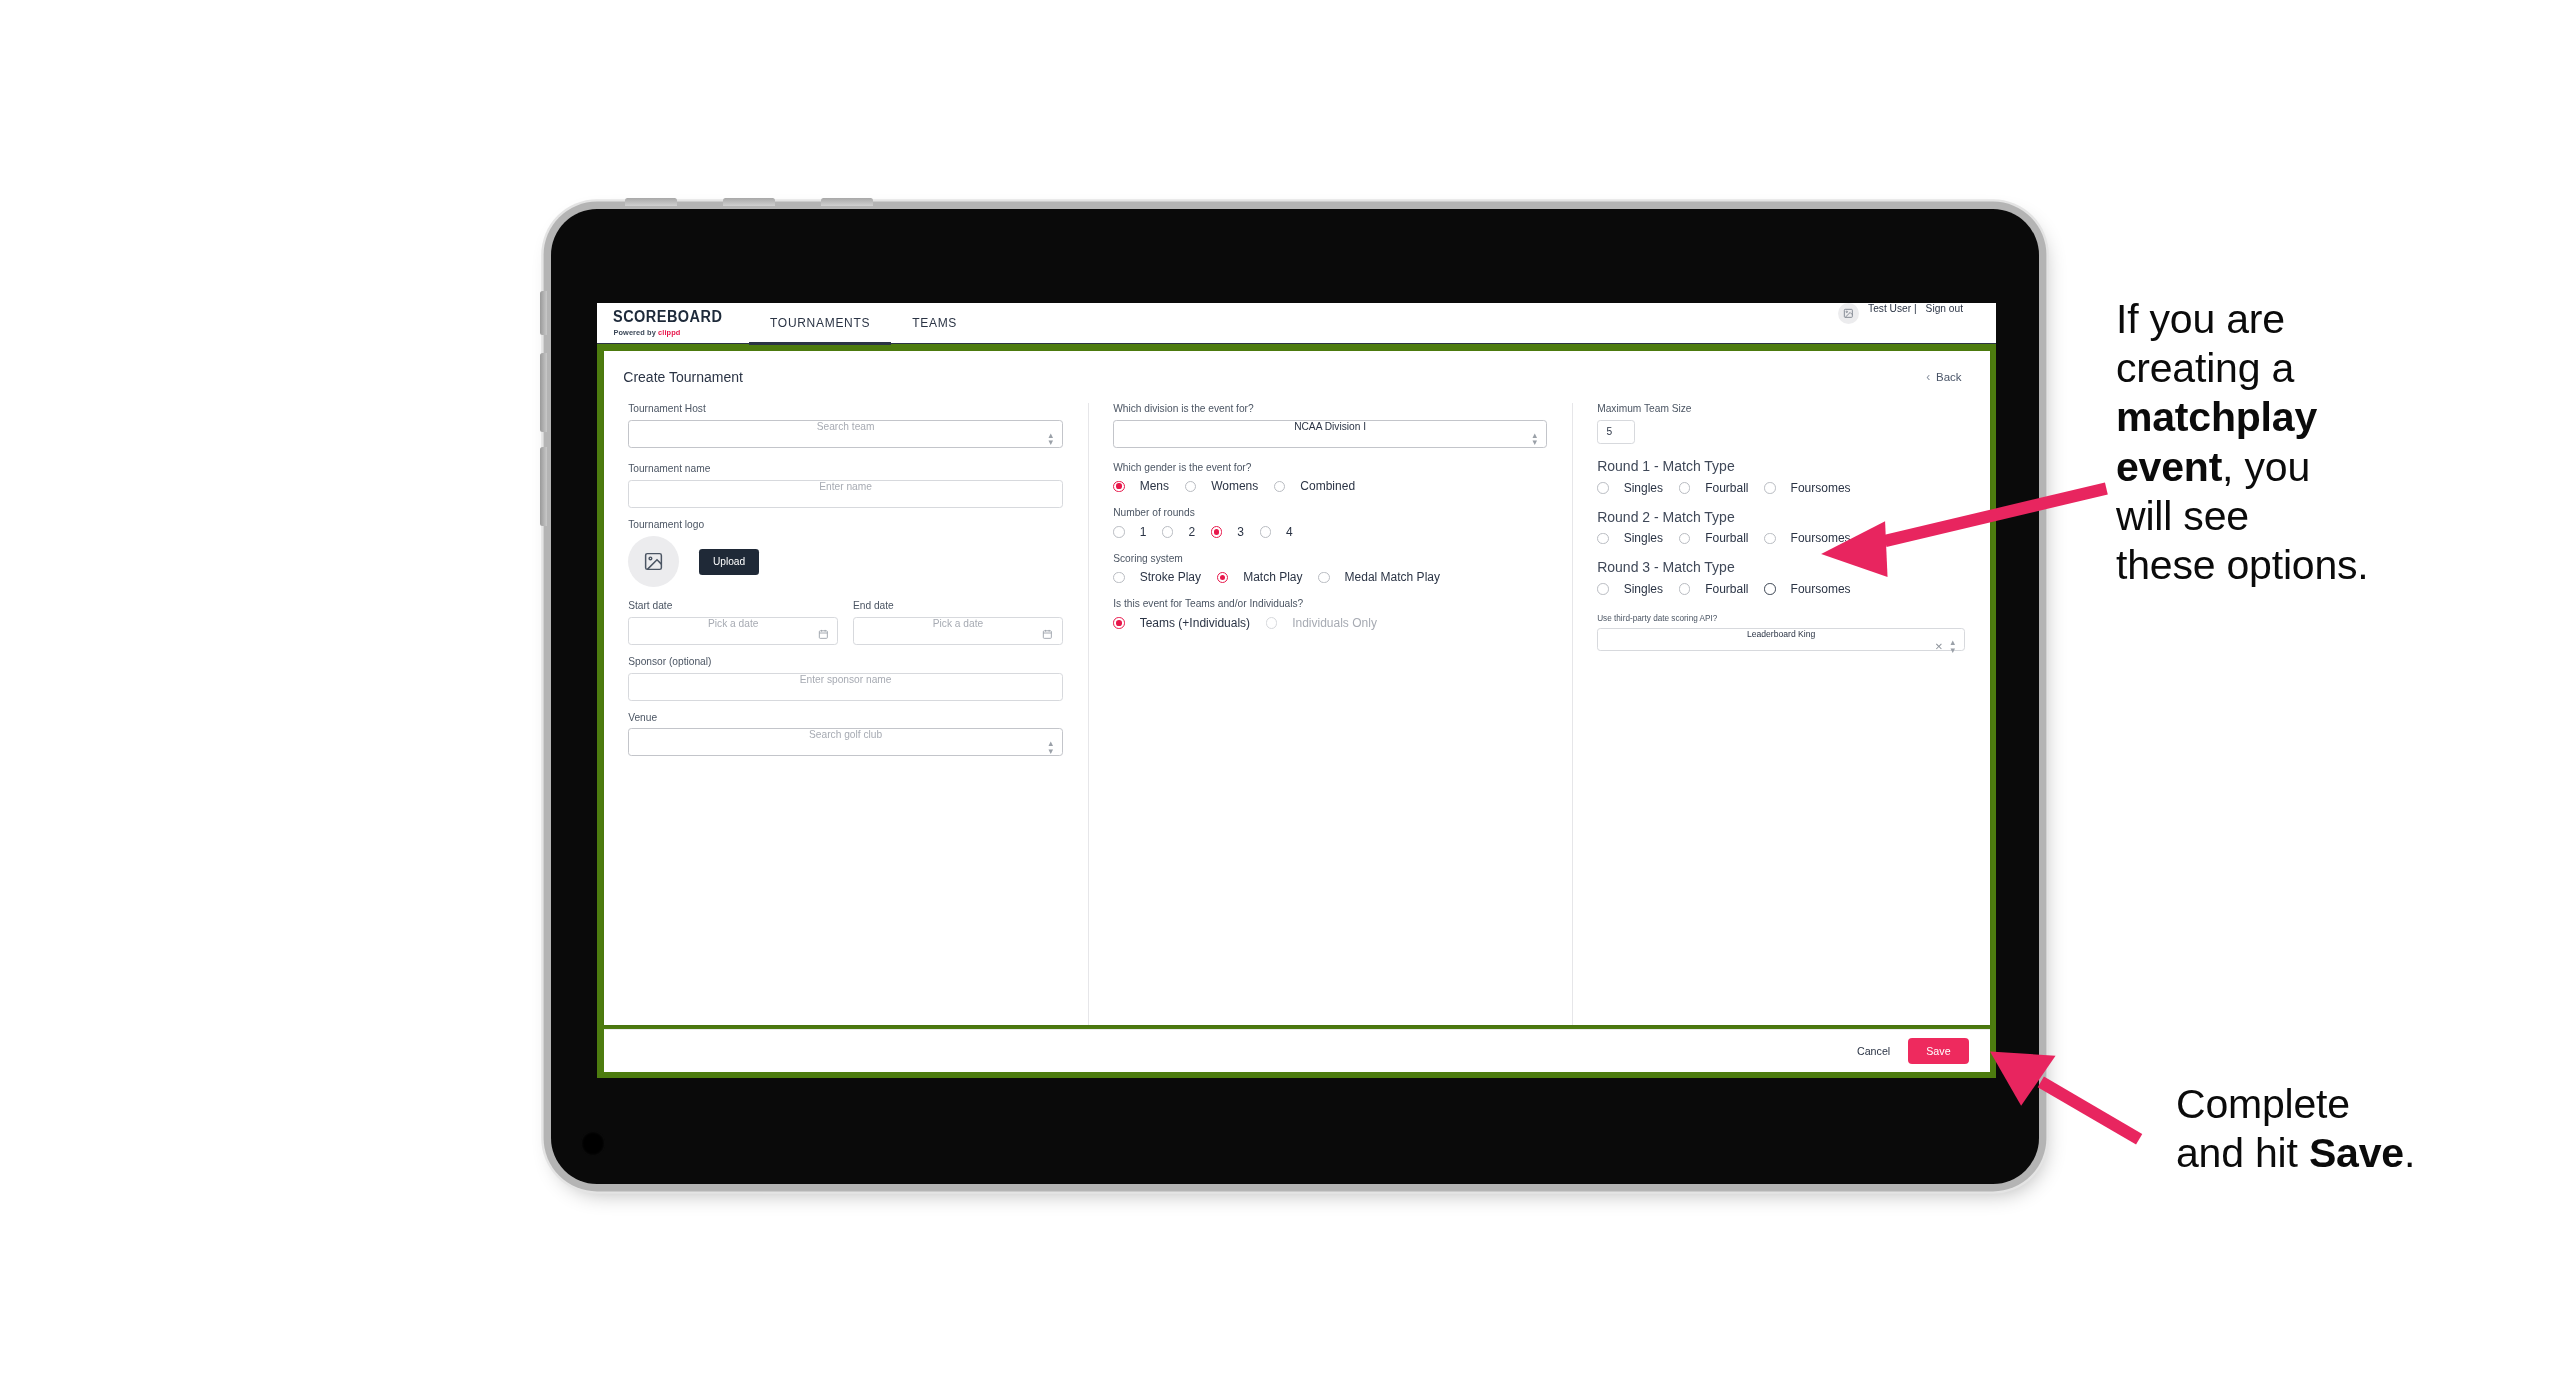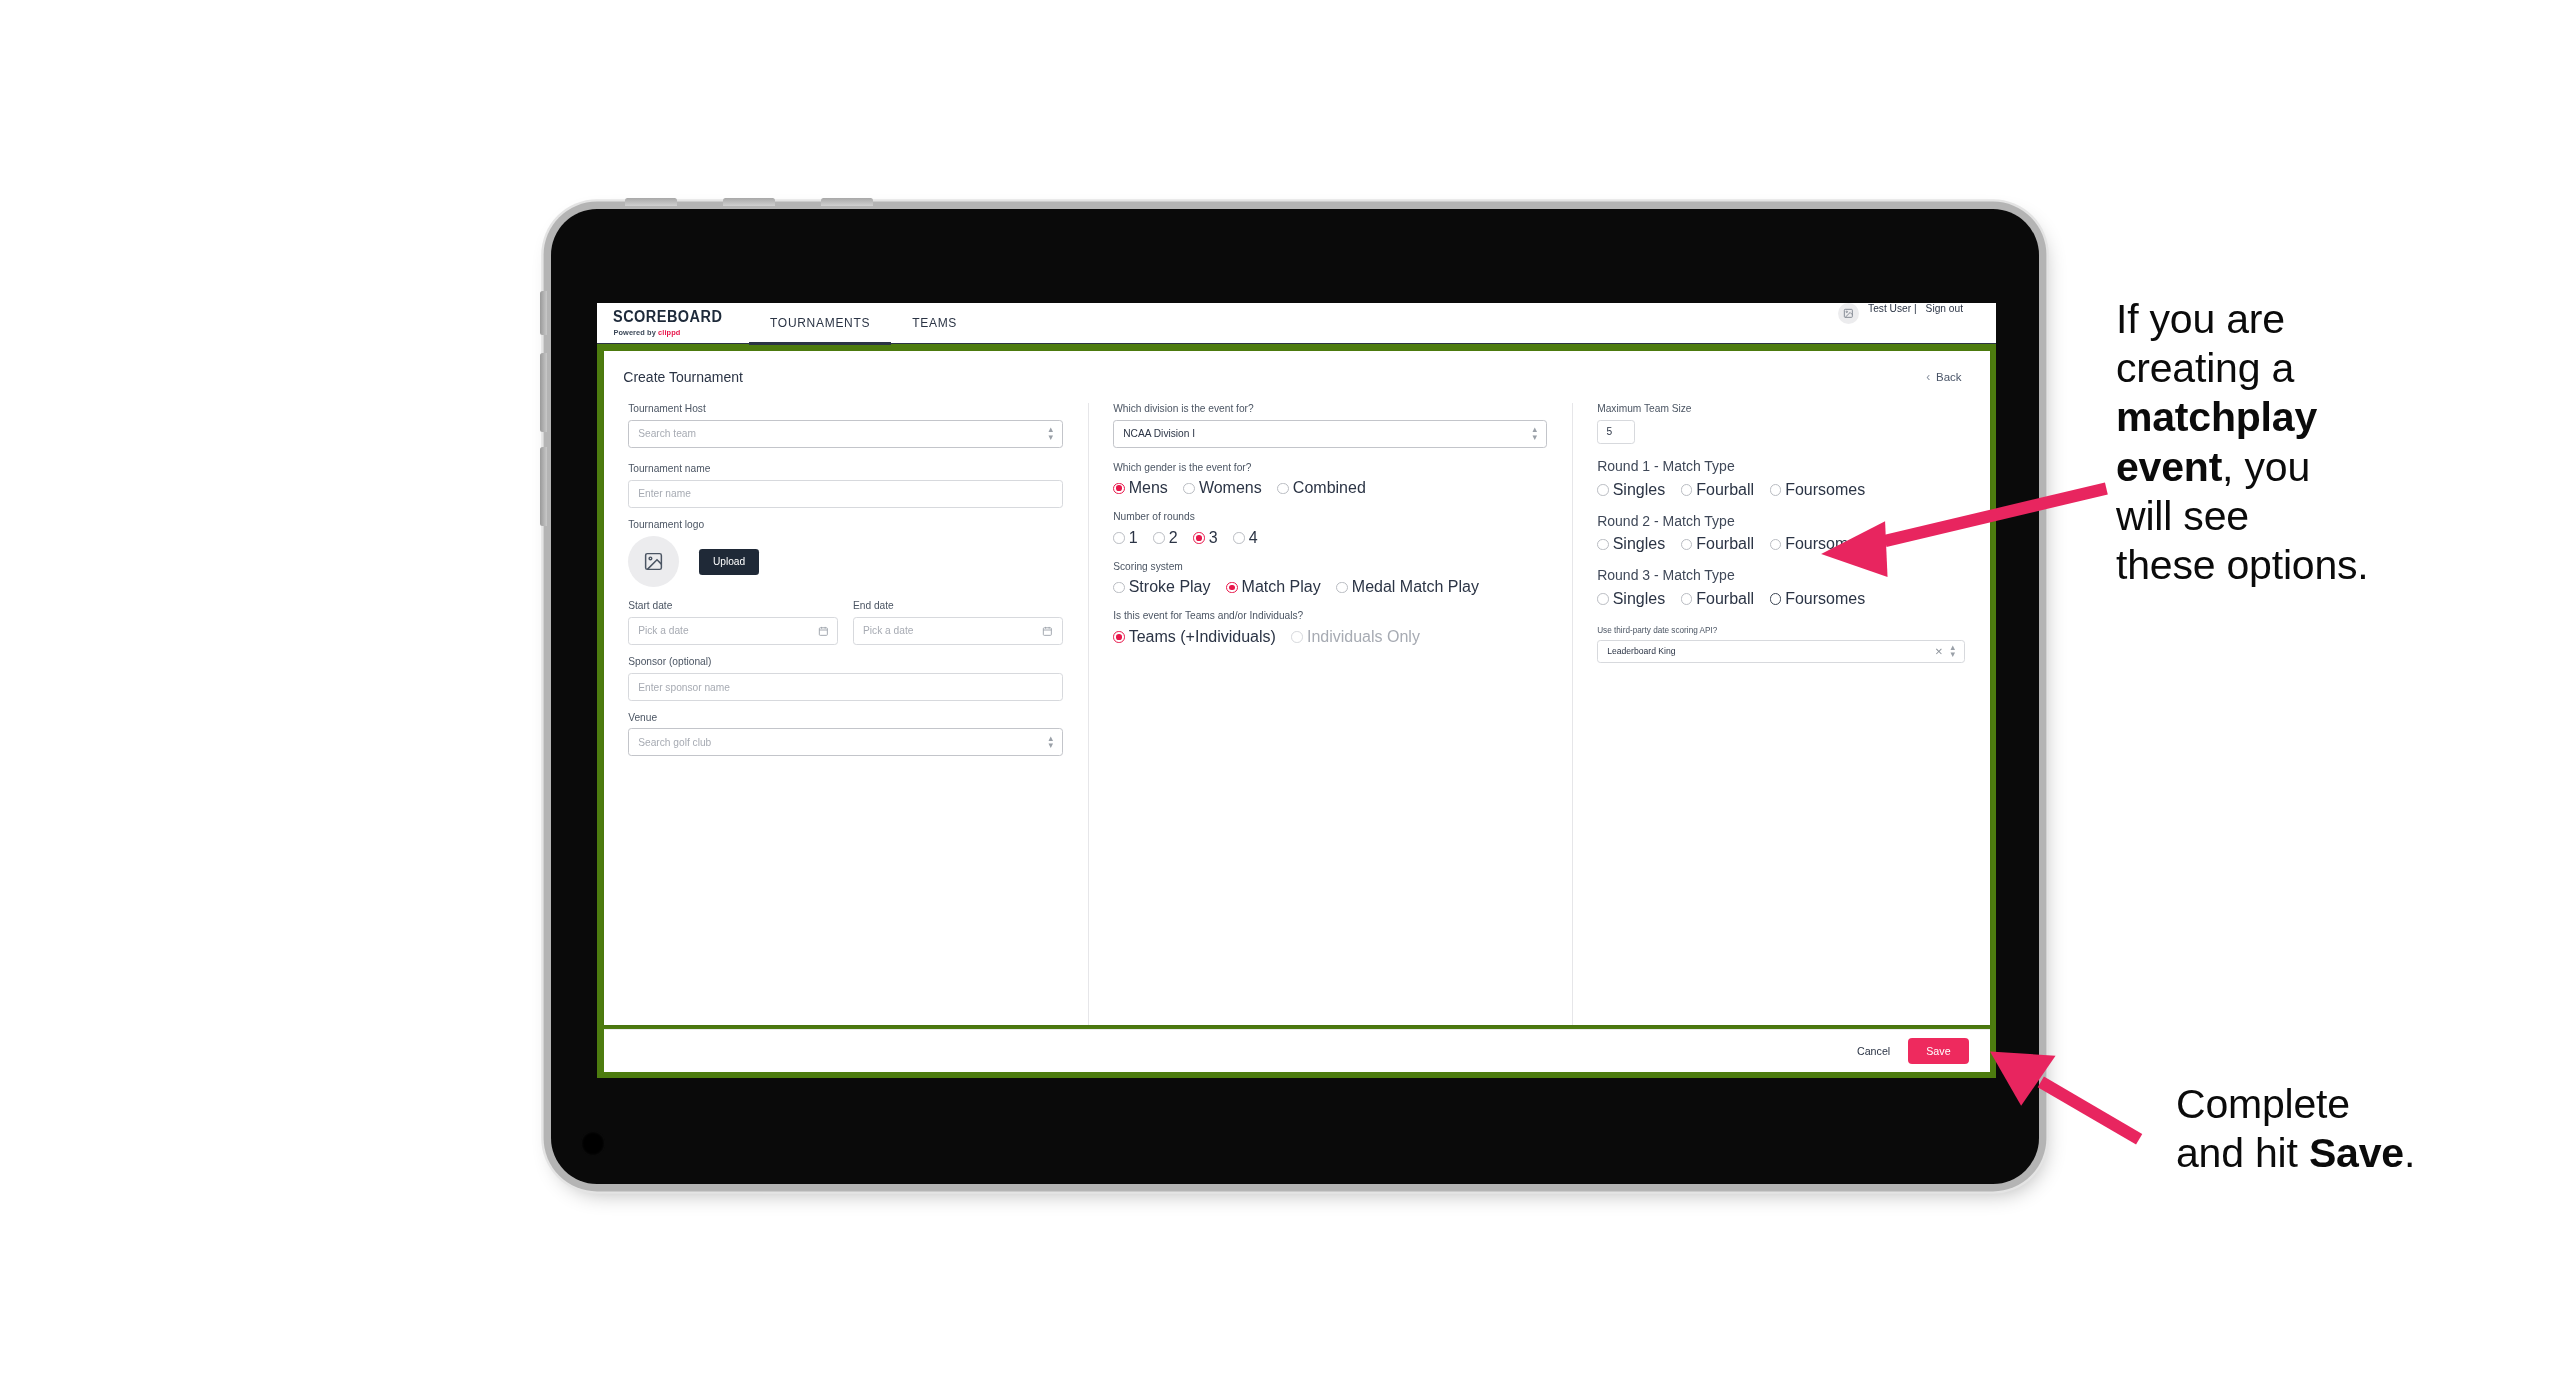--- a/index.html
+++ b/index.html
@@ -119,20 +119,21 @@
   .fieldlabel {
     font-size: 10.2px; color: #4b5563; margin-bottom: 5.7px; display: block;
   }
   .gap { height: 15.6px; }
 
   .inputbox {
     height: 28px; border: 0.8px solid #c3c5ca; border-radius: 3.3px;
     background: #fff; display: flex; align-items: center;
     padding: 0 9px; font-size: 10.2px; color: #2b3445;
     position: relative;
+    flex-direction: column;
   }
   .inputbox.light { border-color: #d7d9dd; }
   .inputbox .ph { color: #a7abb3; }
   .inputbox .right-ic {
     margin-left: auto; display: flex; align-items: center; gap: 7.4px;
     color: #9aa0a8;
   }
   .stepper { font-size: 9px; line-height: 0.85; letter-spacing: 0; color: #9aa0a8;
              display: flex; flex-direction: column; }
 
@@ -147,22 +148,22 @@
     padding: 7.4px 14px; font-size: 10.2px; cursor: pointer;
     font-family: "Liberation Sans", sans-serif;
   }
 
   .date-row { display: flex; gap: 14.8px; justify-content: space-between; }
   .date-col { flex: 1; }
 
   
   .radio-row { display: flex; align-items: center; gap: 6.6px; margin-top: 1.6px; }
   .radio-item {
-    display: flex; align-items: center; gap: 4px; cursor: pointer;
-    padding-right: 9px; font-size: 16px; color: #2b3445; justify-content: space-between;
+    display: flex; align-items: center; gap: 15px; cursor: pointer;
+    padding-right: 9px; font-size: 12px; color: #2b3445; justify-content: space-between;
   }
   .rd {
     width: 11.5px; height: 11.5px; border-radius: 50%;
     border: 1.3px solid #b9bcc2; background: #fff; flex: none;
     display: flex; align-items: center; justify-content: center;
   }
   .rd.on { border-color: #e8174b; }
   .rd.on::after {
     content: ""; width: 5.7px; height: 5.7px; border-radius: 50%;
     background: #e8174b;

